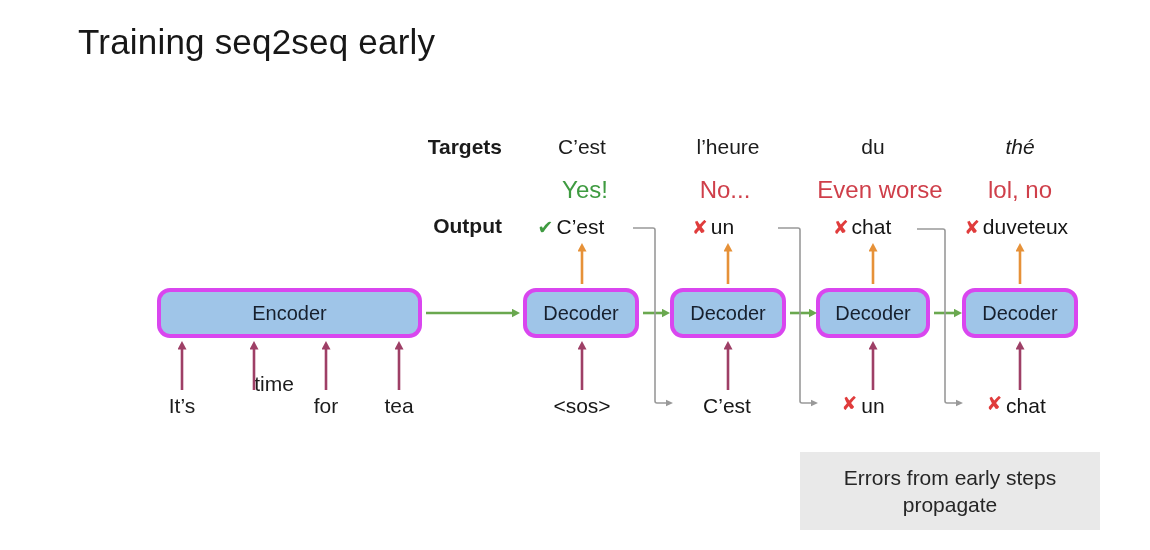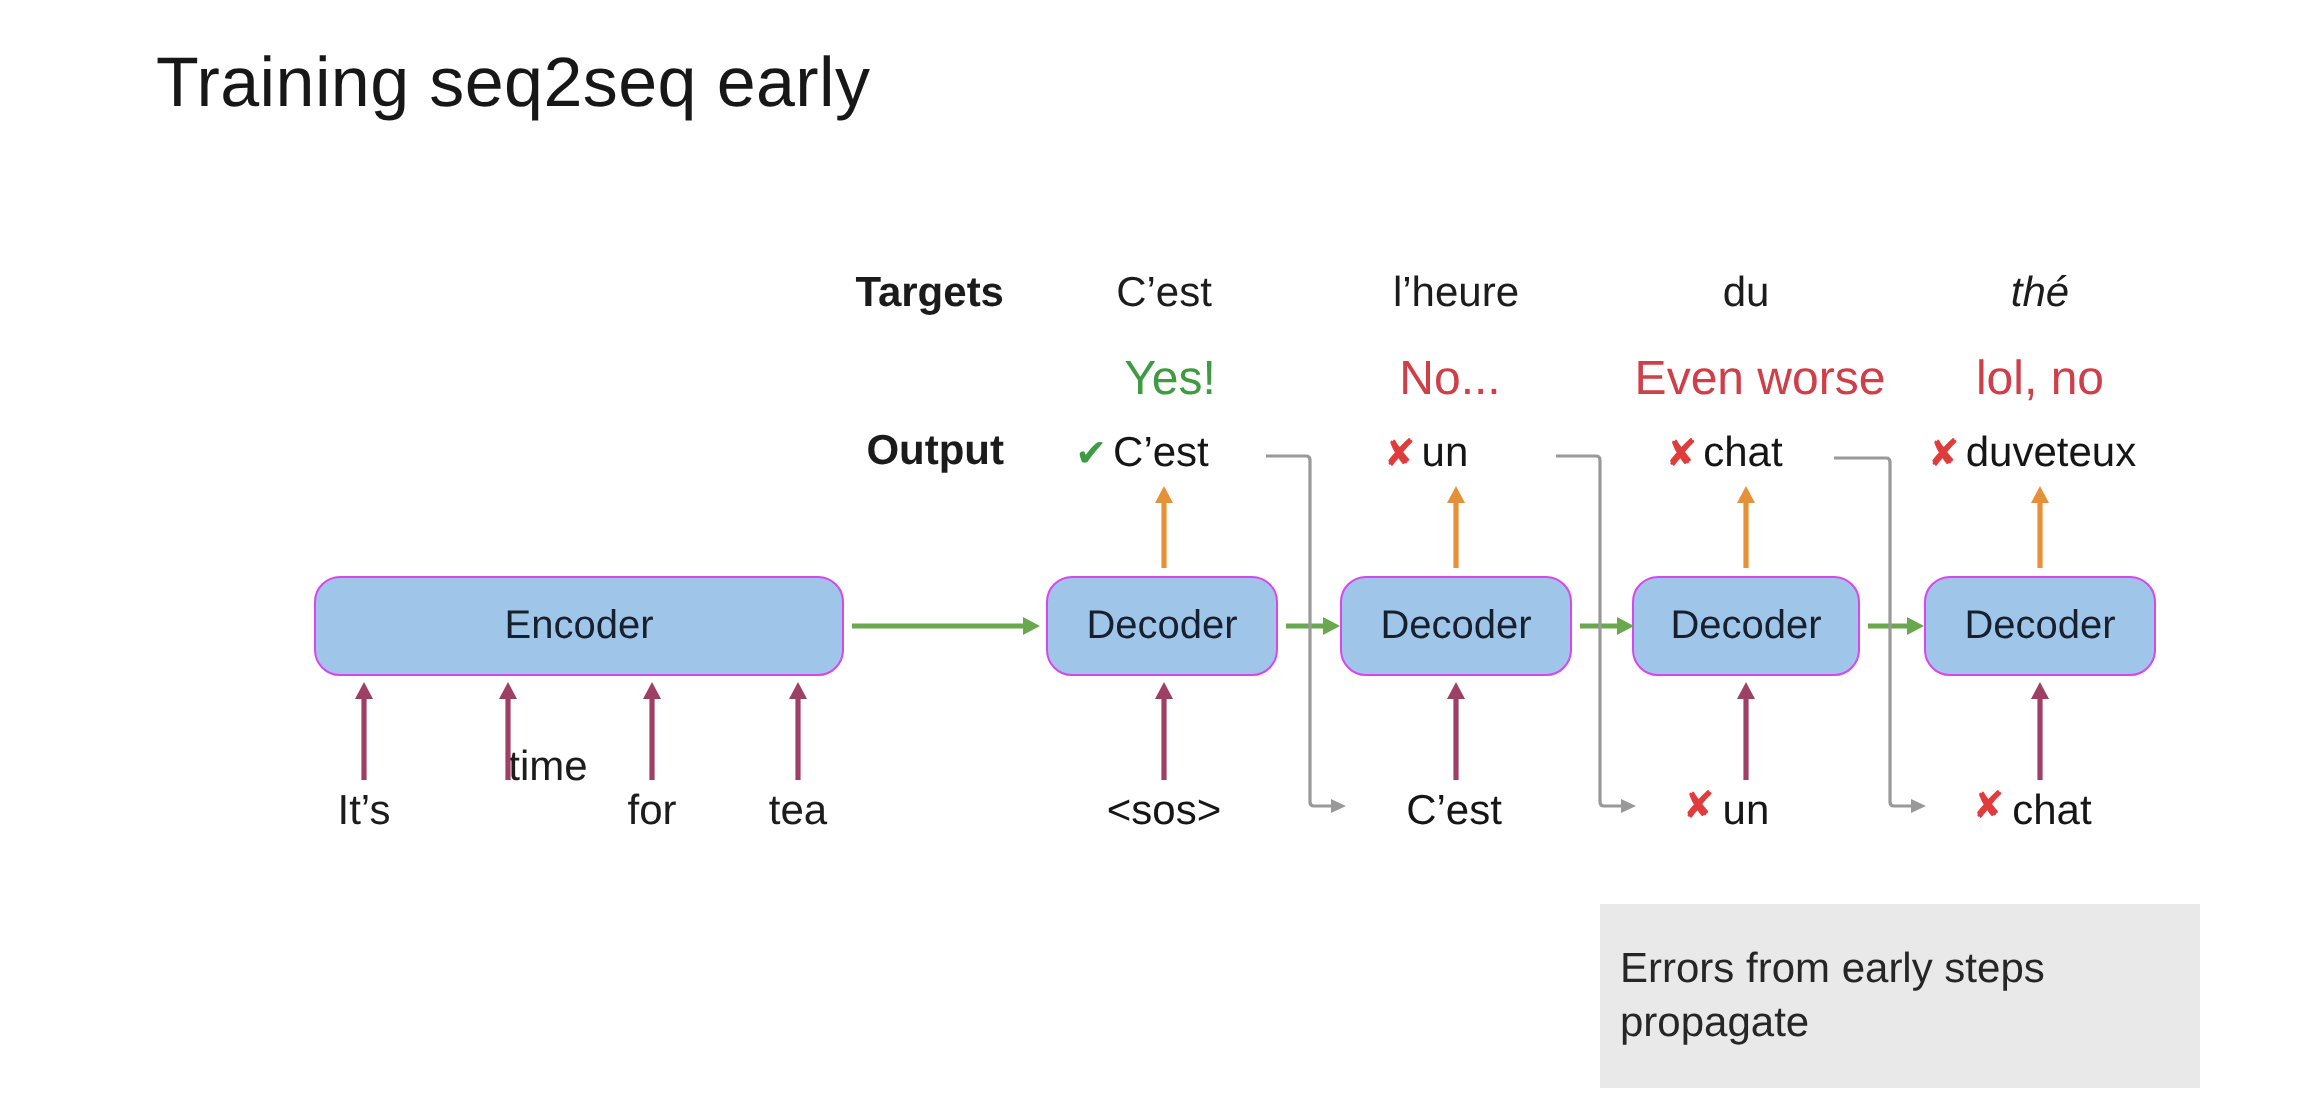--- a/index.html
+++ b/index.html
@@ -6,25 +6,25 @@
   .stage{position:relative;width:1150px;height:550px;background:#ffffff;overflow:hidden;
          font-family:"Liberation Sans","DejaVu Sans",sans-serif;color:#1c1c1c;}
   .abs{position:absolute;}
   .title{left:78px;top:22px;font-size:35px;font-weight:500;color:#171717;letter-spacing:.2px;}
   .rowlabel{width:142px;text-align:right;font-weight:bold;font-size:21px;color:#1b1b1b;}
   .ctr{transform:translateX(-50%);white-space:nowrap;}
   .lbl{font-size:21px;color:#1c1c1c;}
   .feedback{font-size:24px;}
   .outitem{display:flex;align-items:center;gap:3px;font-size:21px;color:#151515;}
   .mark{font-weight:bold;font-size:19px;line-height:1;}
-  .box{position:absolute;height:50px;background:#9fc5e8;border:1px solid #d946ef;border-radius:13px;
+  .box{position:absolute;height:50px;background:#9fc5e8;border:4px solid #d946ef;border-radius:13px;
        display:flex;align-items:center;justify-content:center;font-size:20px;color:#17202e;box-sizing:border-box;}
   .inputword{display:flex;align-items:flex-start;gap:4px;font-size:21px;color:#161616;}
-  .note{left:800px;top:452px;width:300px;height:92px;background:#e9e9e9;
-        display:flex;align-items:center;justify-content:center;text-align:left;}
+  .note{left:800px;top:452px;width:300px;height:78px;background:#e9e9e9;
+        display:flex;align-items:center;justify-content:center;text-align:center;}
   .note-text{font-size:21px;line-height:1.3;color:#262626;width:280px;}
   svg.overlay{position:absolute;left:0;top:0;pointer-events:none;}
 </style>
 </head>
 <body>
 
 <div class="stage">
 
   <div class="abs title">Training seq2seq early</div>
 

